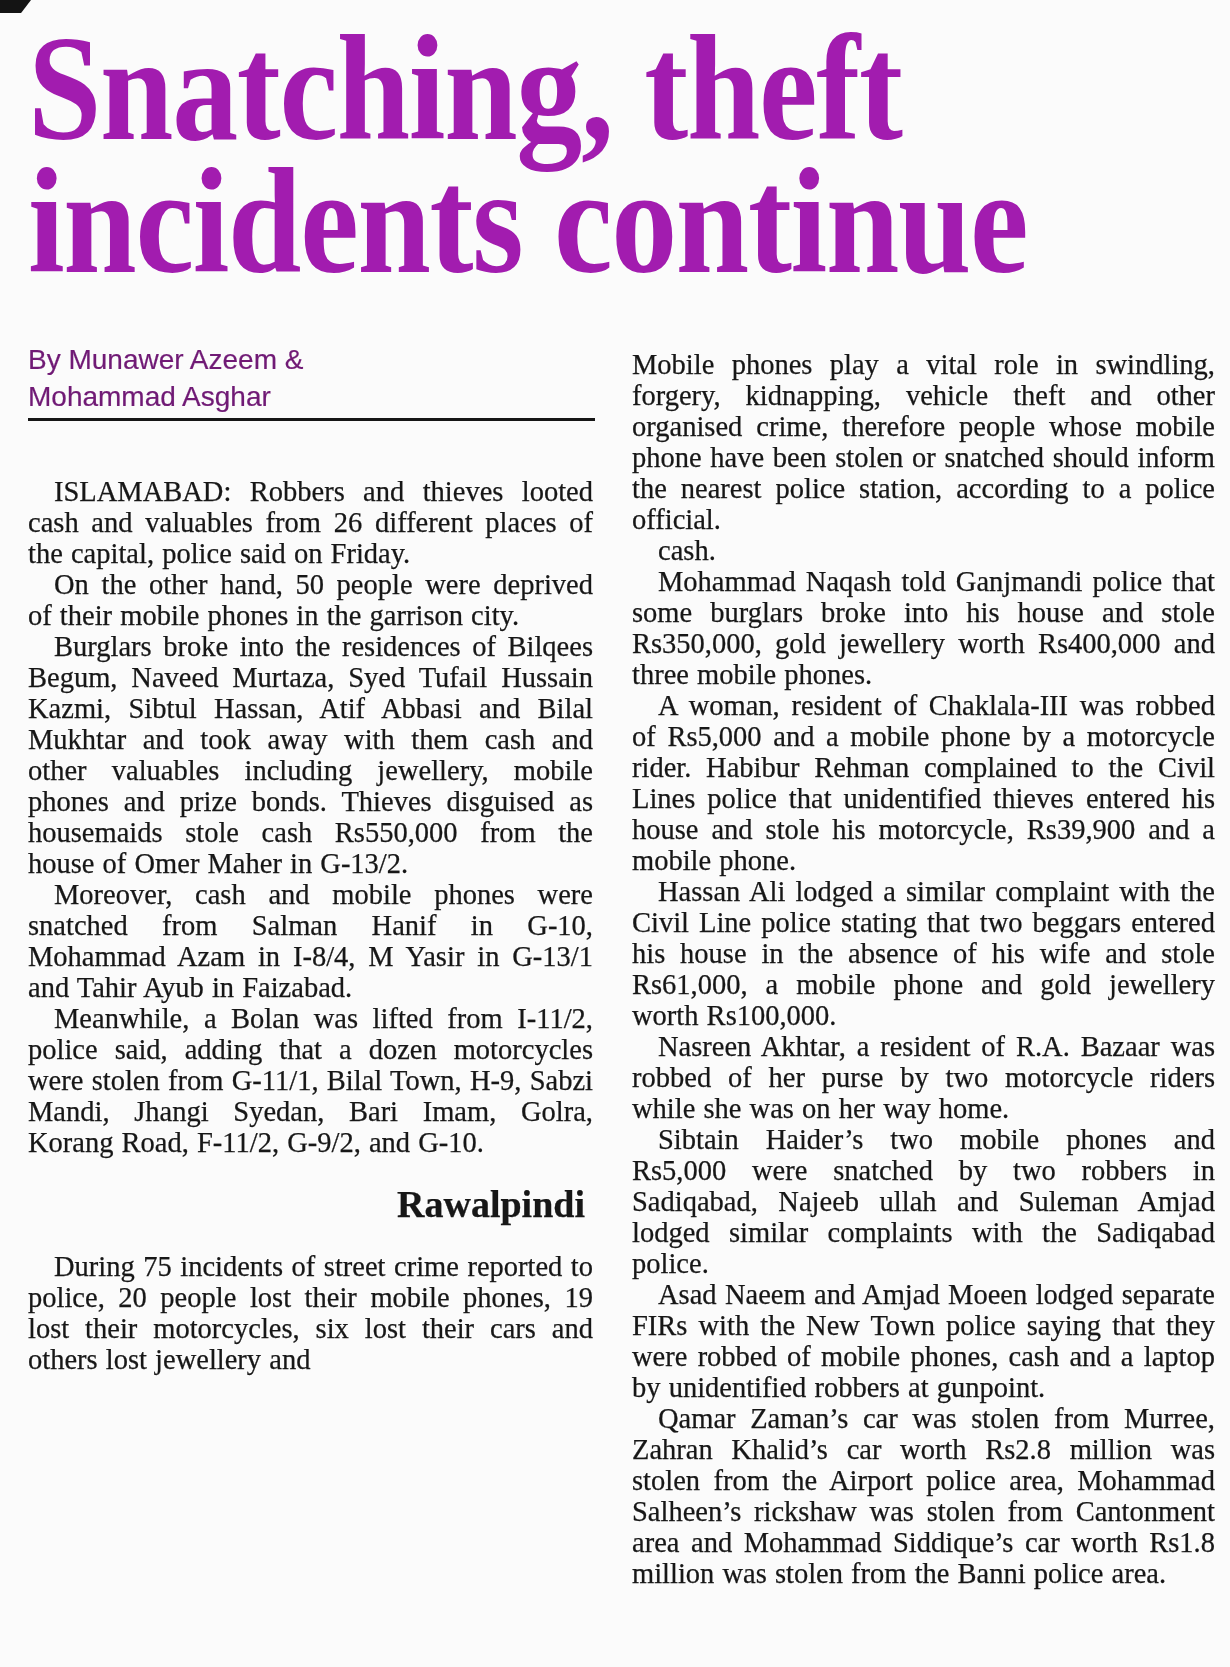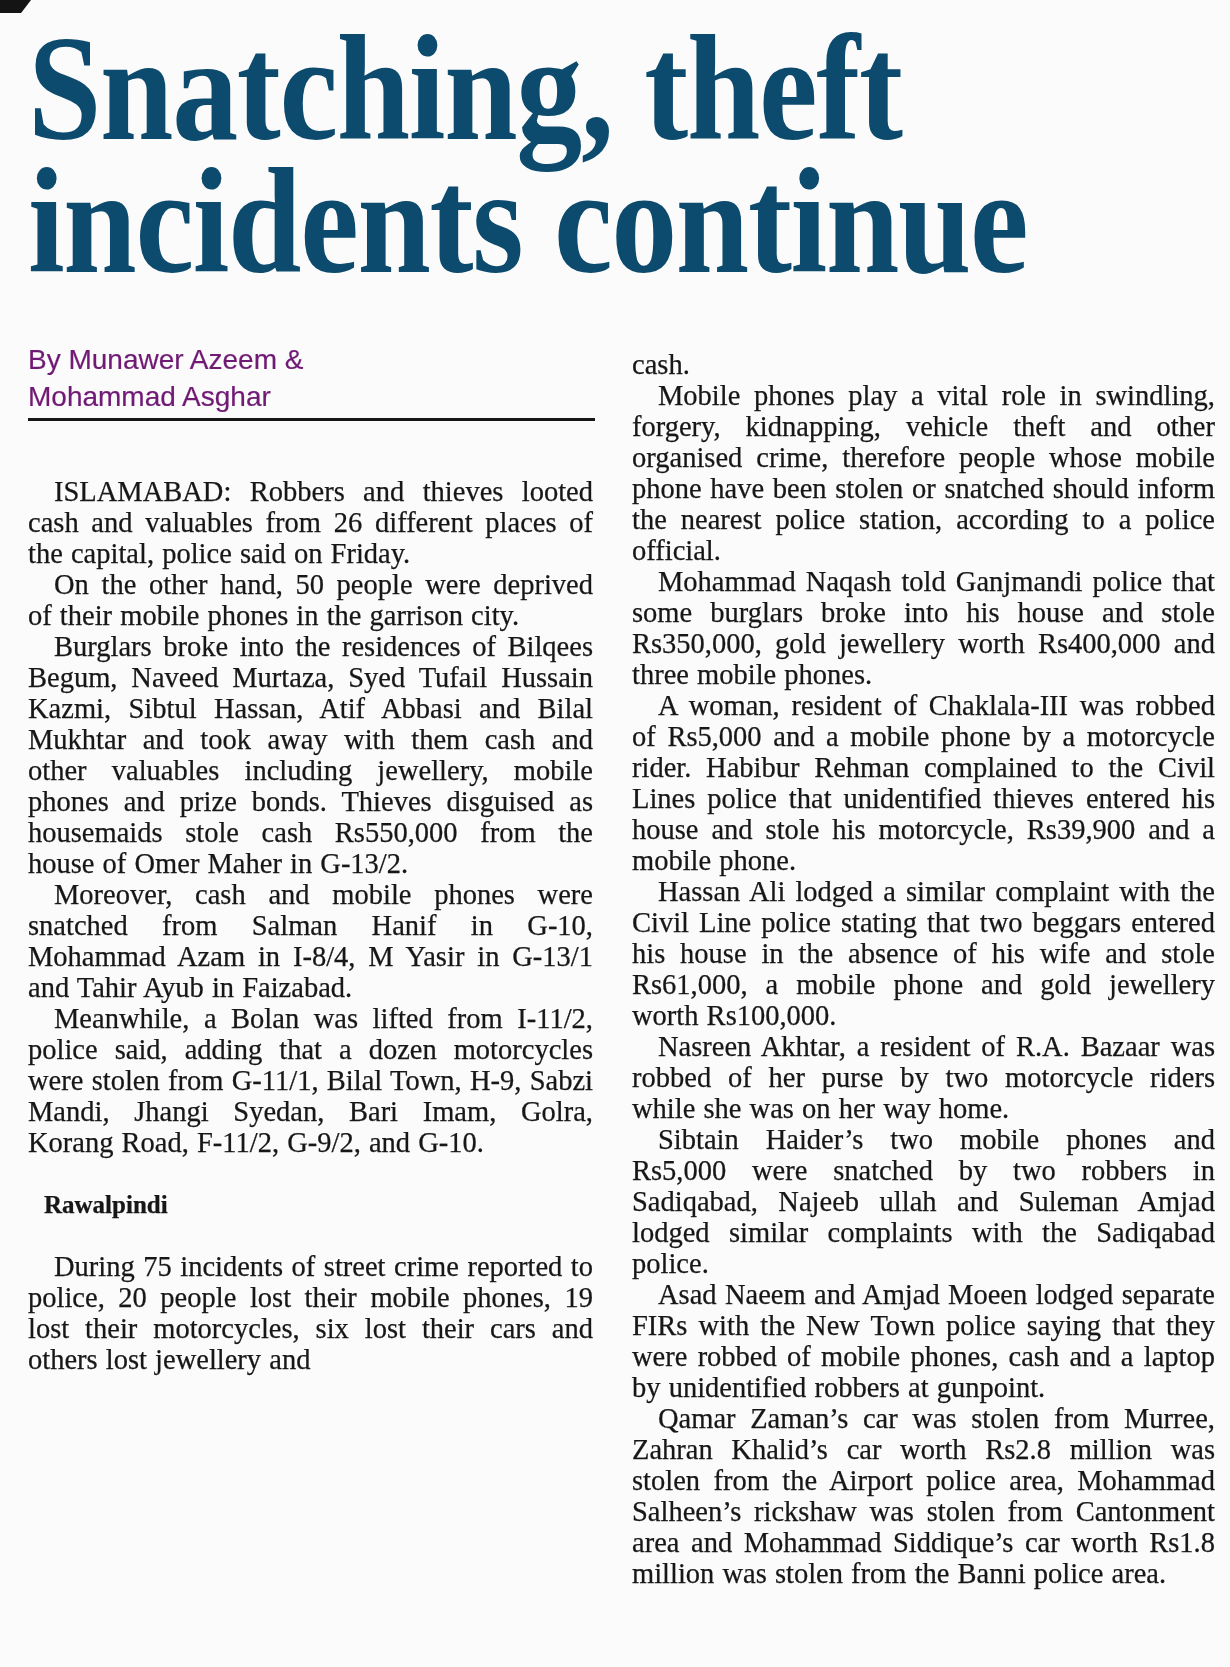--- a/index.html
+++ b/index.html
@@ -23,21 +23,21 @@
     clip-path: polygon(0 0, 100% 0, 68% 100%, 0 100%);
   }
   .headline {
     position: absolute;
     left: 28px;
     top: 22px;
     margin: 0;
     font-size: 150px;
     line-height: 133px;
     font-weight: 700;
-    color: #0c4a6e;
+    color: #a21caf;
     letter-spacing: -1.5px;
   }
   .hl-line {
     display: block;
     white-space: nowrap;
     transform: scaleX(0.88);
     transform-origin: 0 0;
   }
   .byline {
     position: absolute;
@@ -67,26 +67,26 @@
     hyphens: auto;
     -webkit-hyphens: auto;
     -webkit-text-stroke: 0.25px;
     word-spacing: 1px;
   }
   .col-left  { left: 28px;  top: 476px; width: 565px; }
   .col-right { left: 632px; top: 349px; width: 583px; }
   .col p { margin: 0; text-indent: 26px; }
   .col-right .para-group p:first-child { text-indent: 0; }
   .subhead {
-    margin: 31px 16px;
-    font-size: 25px;
+    margin: 31px 8px;
+    font-size: 38px;
     line-height: 31px;
     font-weight: 700;
     text-indent: 0;
-    text-align: left;
+    text-align: right;
   }
 </style>
 </head>
 <body>
 
 <div class="corner-mark"></div>
 
 <h1 class="headline">
   <span class="hl-line">Snatching, theft</span>
   <span class="hl-line">incidents continue</span>
@@ -108,22 +108,22 @@
       <p>Meanwhile, a Bolan was lifted from I-11/2, police said, adding that a dozen motorcycles were stolen from G-11/1, Bilal Town, H-9, Sabzi Mandi, Jhangi Syedan, Bari Imam, Golra, Korang Road, F-11/2, G-9/2, and G-10.</p>
     </div>
   <h3 class="subhead">Rawalpindi</h3>
   <div class="para-group">
       <p>During 75 incidents of street crime reported to police, 20 people lost their mobile phones, 19 lost their motorcycles, six lost their cars and others lost jewellery and</p>
     </div>
 </div>
 
 <div class="col col-right">
   <div class="para-group">
+      <p>Mobile phones play a vital role in swindling, forgery, kidnapping, vehicle theft and other organised crime, therefore people whose mobile phone have been stolen or snatched should inform the nearest police station, according to a police official.</p>
       <p>cash.</p>
-      <p>Mobile phones play a vital role in swindling, forgery, kidnapping, vehicle theft and other organised crime, therefore people whose mobile phone have been stolen or snatched should inform the nearest police station, according to a police official.</p>
       <p>Mohammad Naqash told Ganjmandi police that some burglars broke into his house and stole Rs350,000, gold jewellery worth Rs400,000 and three mobile phones.</p>
       <p>A woman, resident of Chaklala-III was robbed of Rs5,000 and a mobile phone by a motorcycle rider. Habibur Rehman complained to the Civil Lines police that unidentified thieves entered his house and stole his motorcycle, Rs39,900 and a mobile phone.</p>
       <p>Hassan Ali lodged a similar complaint with the Civil Line police stating that two beggars entered his house in the absence of his wife and stole Rs61,000, a mobile phone and gold jewellery worth Rs100,000.</p>
       <p>Nasreen Akhtar, a resident of R.A. Bazaar was robbed of her purse by two motorcycle riders while she was on her way home.</p>
       <p>Sibtain Haider’s two mobile phones and Rs5,000 were snatched by two robbers in Sadiqabad, Najeeb ullah and Suleman Amjad lodged similar complaints with the Sadiqabad police.</p>
       <p>Asad Naeem and Amjad Moeen lodged separate FIRs with the New Town police saying that they were robbed of mobile phones, cash and a laptop by unidentified robbers at gunpoint.</p>
       <p>Qamar Zaman’s car was stolen from Murree, Zahran Khalid’s car worth Rs2.8 million was stolen from the Airport police area, Mohammad Salheen’s rickshaw was stolen from Cantonment area and Mohammad Siddique’s car worth Rs1.8 million was stolen from the Banni police area.</p>
     </div>
 </div>
 

